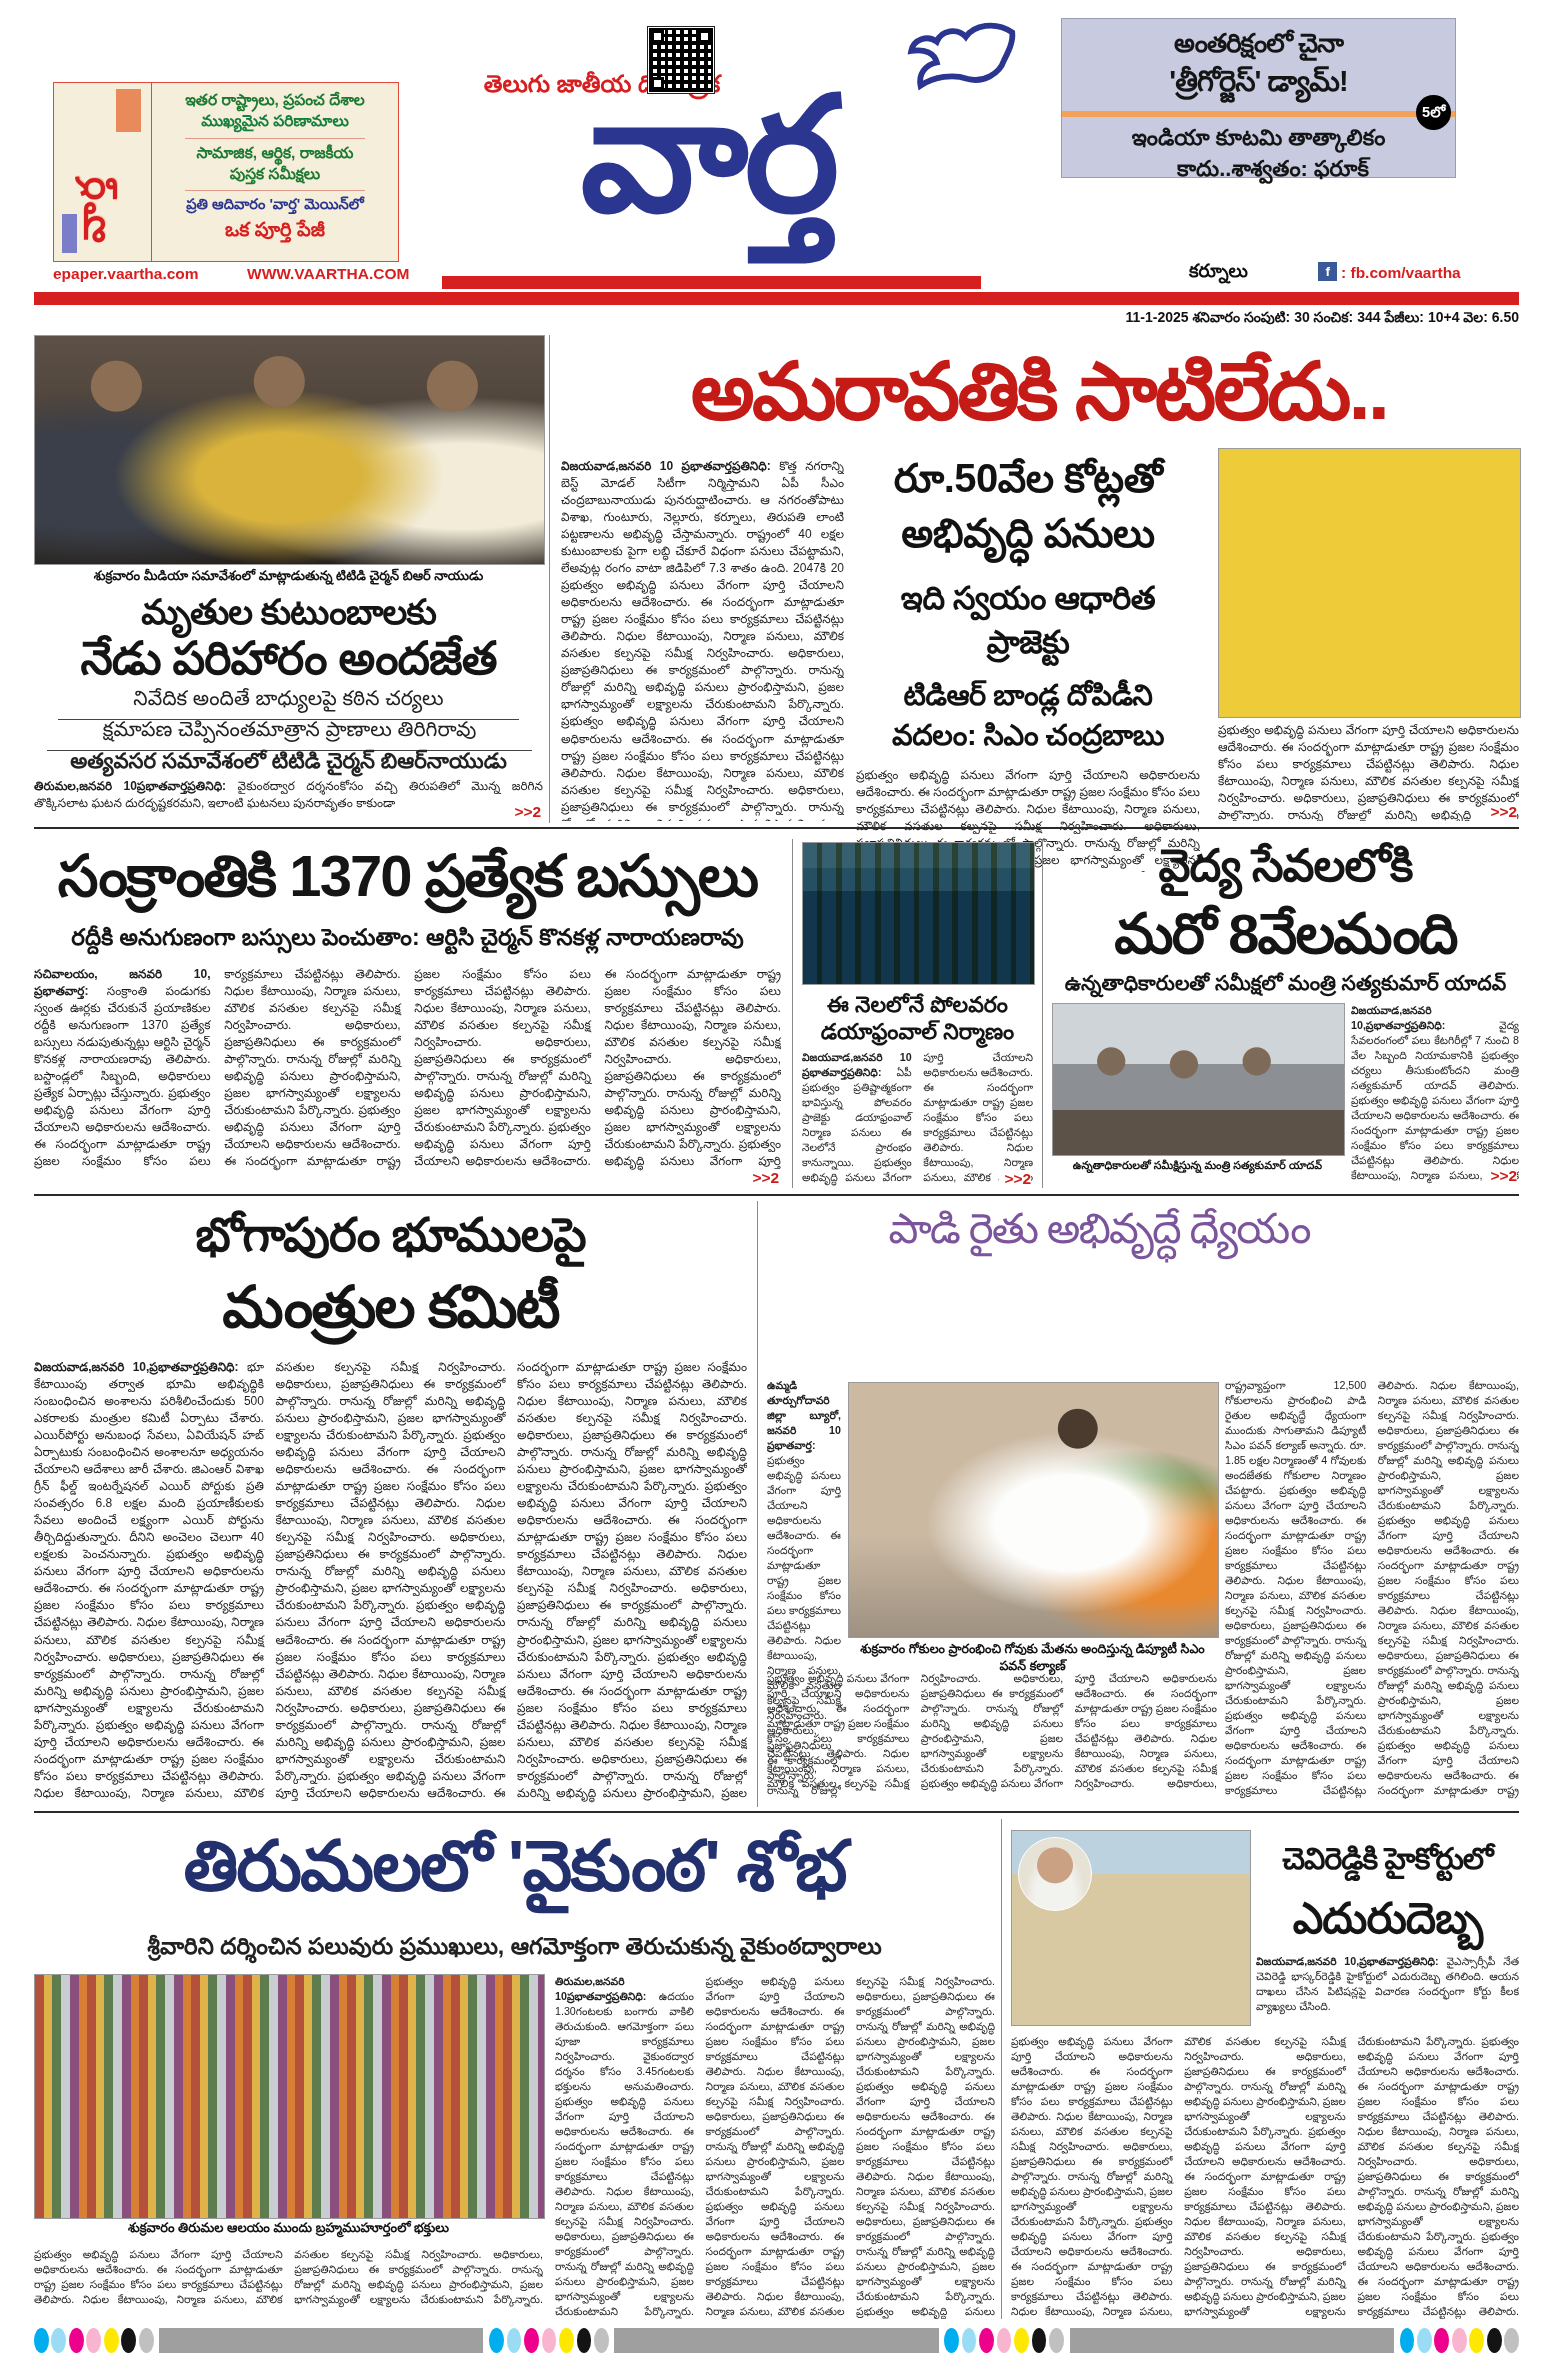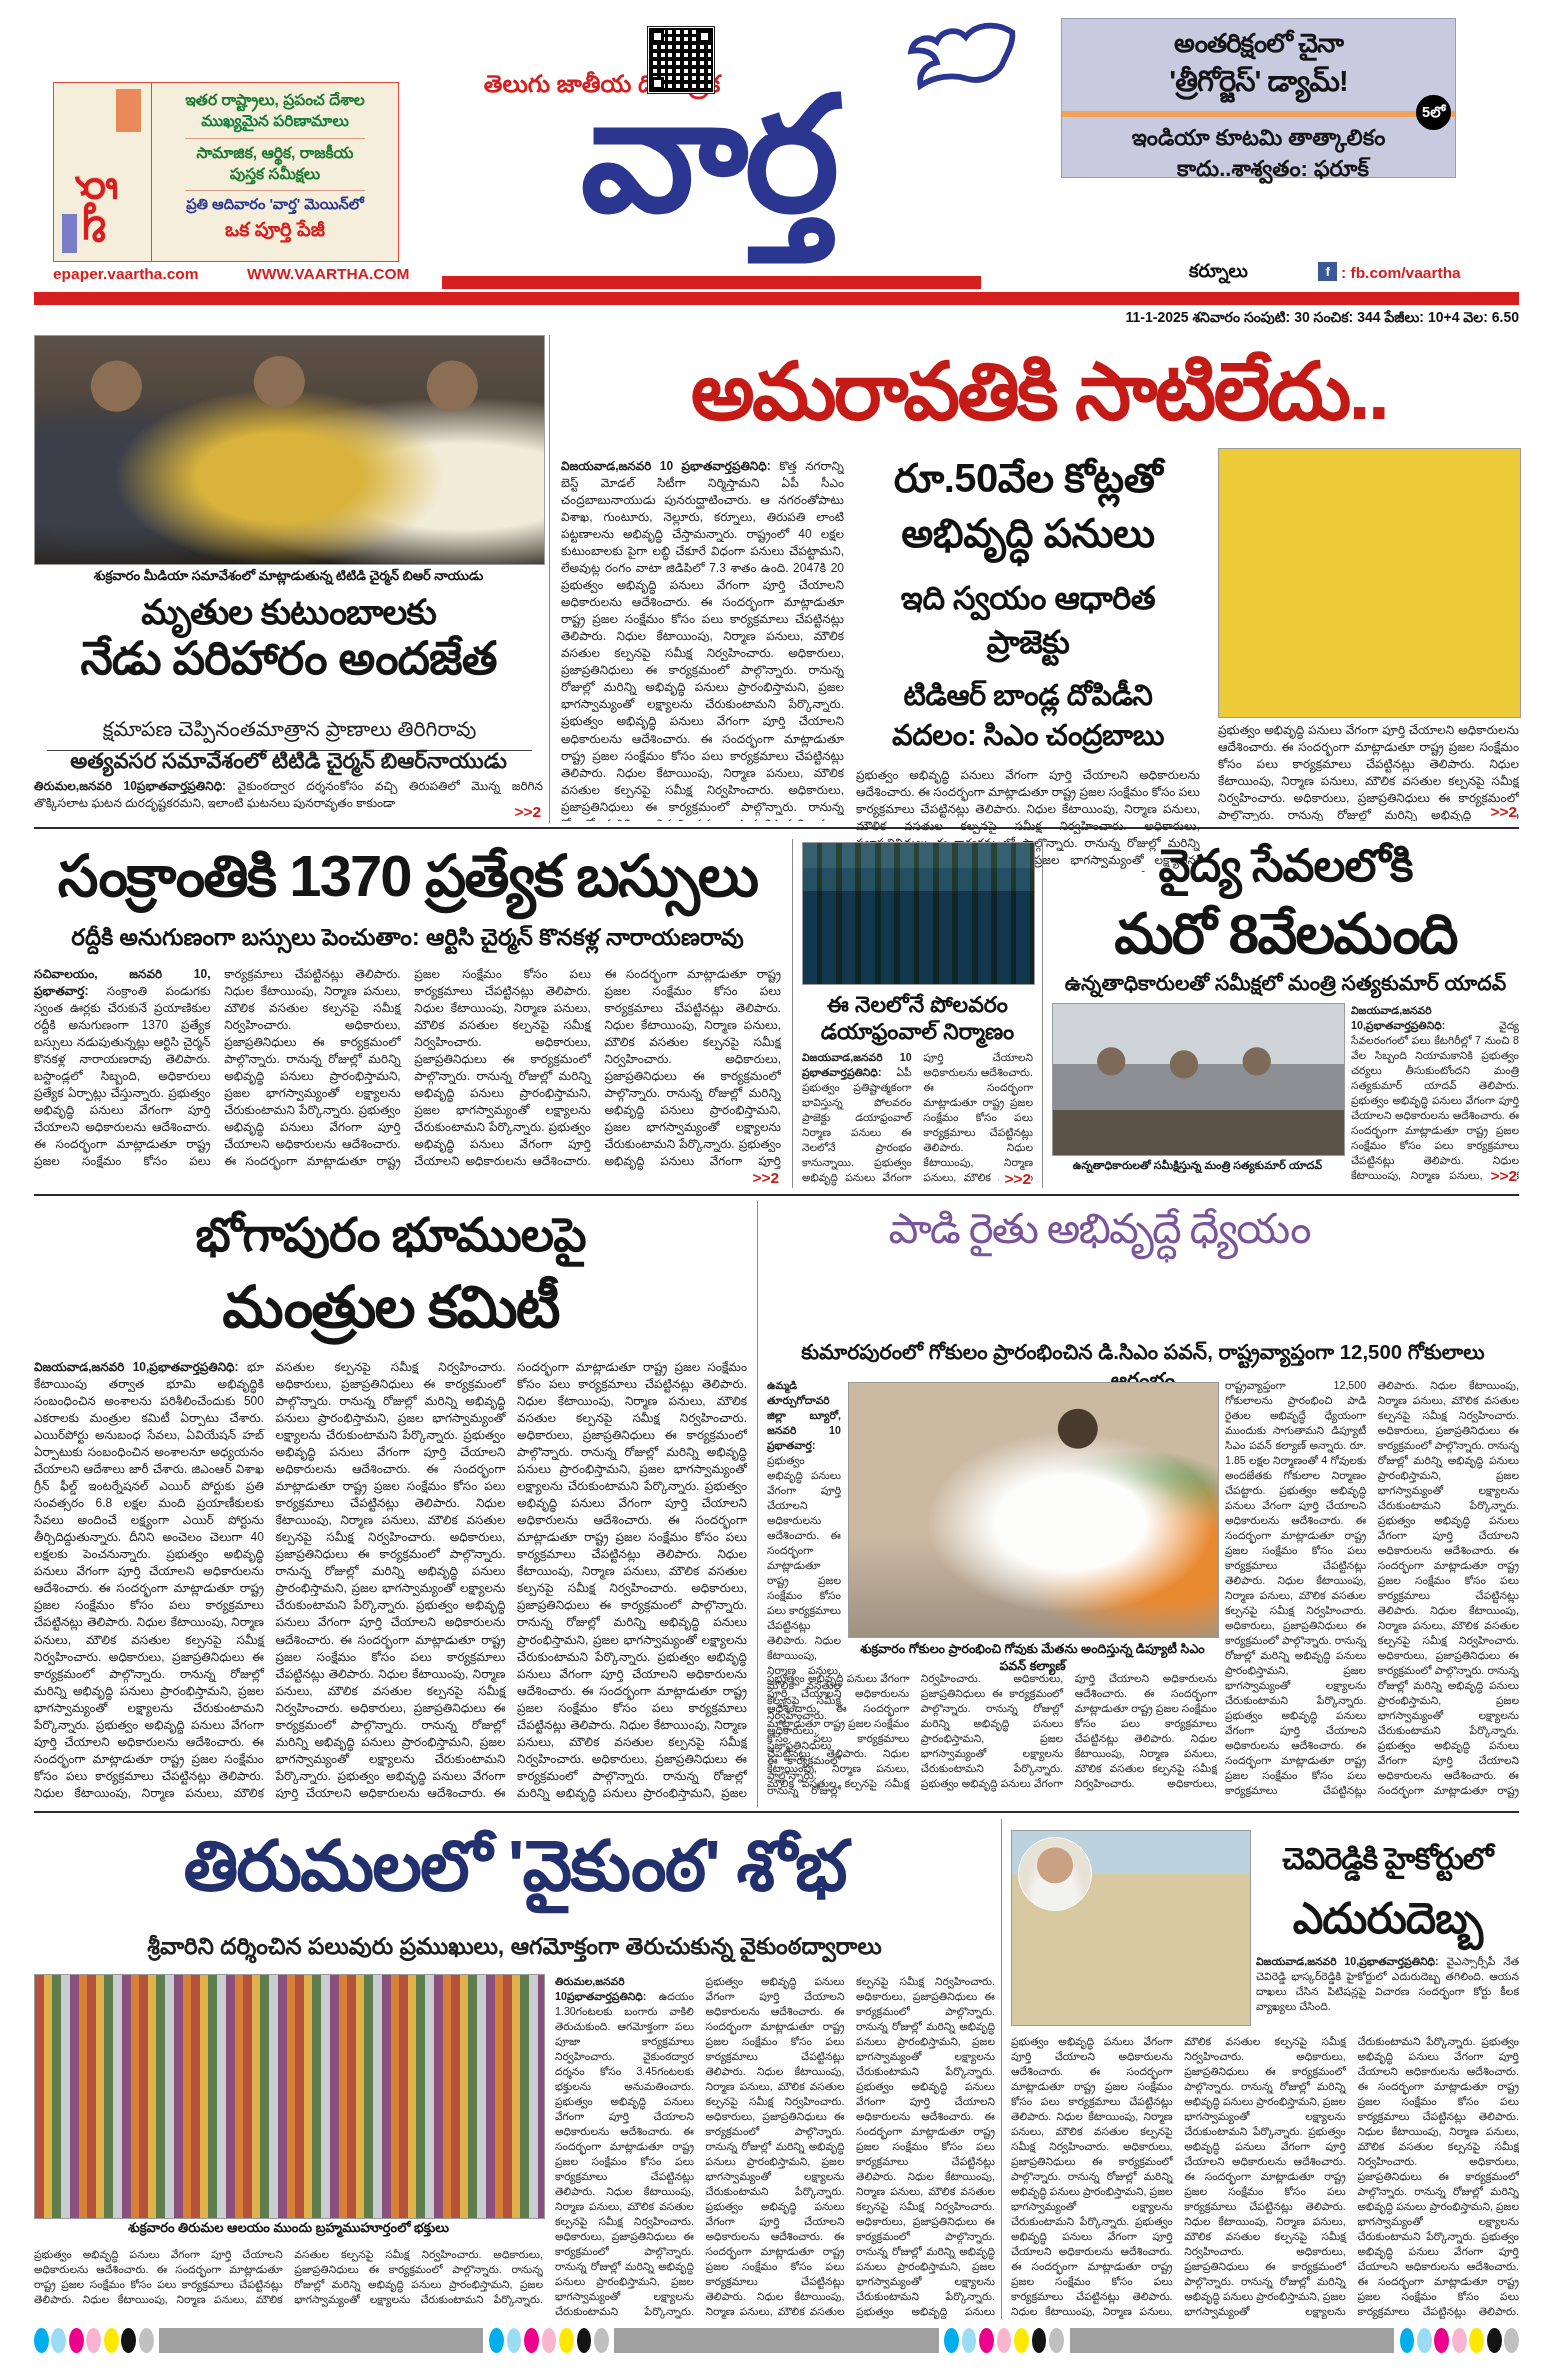--- a/index.html
+++ b/index.html
@@ -89,20 +89,21 @@
        radial-gradient(circle at 48% 20%, #8c6e55 0 25px, transparent 26px),
        radial-gradient(circle at 82% 22%, #8c6e55 0 25px, transparent 26px),
        radial-gradient(ellipse at 48% 62%, #d9b33c 0 22%, transparent 44%),
        radial-gradient(ellipse at 84% 66%, #f2ecd9 0 20%, transparent 42%),
        radial-gradient(ellipse at 14% 64%, #3a3f4a 0 22%, transparent 44%),
        linear-gradient(180deg,#5d5147 0%,#463c33 55%,#26211c 100%);"></div>
   <div class="abs caption" style="left:34px;top:568px;width:509px;">శుక్రవారం మీడియా సమావేశంలో మాట్లాడుతున్న టిటిడి చైర్మన్ బిఆర్ నాయుడు</div>
 
   <div class="abs ctr" style="left:34px;top:592px;width:509px;font-weight:bold;font-size:35px;letter-spacing:-1px;">మృతుల కుటుంబాలకు</div>
   <div class="abs ctr" style="left:34px;top:631px;width:509px;font-weight:bold;font-size:46px;letter-spacing:-1px;">నేడు పరిహారం అందజేత</div>
+  <div class="abs ctr subline" style="left:58px;top:687px;width:461px;font-size:20.4px;color:#222;">నివేదిక అందితే బాధ్యులపై కఠిన చర్యలు</div>
   <div class="abs ctr subline" style="left:47px;top:718px;width:485px;font-size:20.4px;color:#222;">క్షమాపణ చెప్పినంతమాత్రాన ప్రాణాలు తిరిగిరావు</div>
   <div class="abs ctr" style="left:34px;top:749px;width:509px;font-size:21.3px;font-weight:bold;color:#222;">అత్యవసర సమావేశంలో టిటిడి చైర్మన్ బిఆర్‌నాయుడు</div>
   <div class="abs" style="left:34px;top:778px;width:509px;height:43px;position:absolute;">
     <p class="body-text" style="margin:0;height:43px;">
       <b>తిరుమల,జనవరి 10ప్రభాతవార్తప్రతినిధి:</b> <span>వైకుంఠద్వార దర్శనంకోసం వచ్చి తిరుపతిలో మొన్న జరిగిన తొక్కిసలాట ఘటన దురదృష్టకరమని, ఇలాంటి ఘటనలు పునరావృతం కాకుండా</span>
     </p>
     <span class="more-abs">&gt;&gt;2</span>
   </div>
 
   <div class="abs vrule" style="left:549px;top:335px;height:488px;"></div>
@@ -181,21 +182,20 @@
   <div class="abs ctr" style="left:34px;top:1273px;width:713px;font-weight:800;font-size:58px;letter-spacing:-1.9px;">మంత్రుల కమిటీ</div>
   <div class="abs" style="left:34px;top:1359px;width:713px;height:444px;">
     <div class="body-text cols3" style="height:444px;">
       <p style="margin:0;"><b>విజయవాడ,జనవరి 10,ప్రభాతవార్తప్రతినిధి:</b> <span>భూ కేటాయింపు తర్వాత భూమి అభివృద్ధికి సంబంధించిన అంశాలను పరిశీలించేందుకు 500 ఎకరాలకు మంత్రుల కమిటీ ఏర్పాటు చేశారు. ఎయిర్‌పోర్టు అనుబంధ సేవలు, ఏవియేషన్ హబ్ ఏర్పాటుకు సంబంధించిన అంశాలనూ అధ్యయనం చేయాలని ఆదేశాలు జారీ చేశారు. జిఎంఆర్ విశాఖ గ్రీన్ ఫీల్డ్ ఇంటర్నేషనల్ ఎయిర్ పోర్టుకు ప్రతి సంవత్సరం 6.8 లక్షల మంది ప్రయాణీకులకు సేవలు అందించే లక్ష్యంగా ఎయిర్ పోర్టును తీర్చిదిద్దుతున్నారు. దీనిని అంచెలం చెలుగా 40 లక్షలకు పెంచనున్నారు.</span> <span>ప్రభుత్వం అభివృద్ధి పనులు వేగంగా పూర్తి చేయాలని అధికారులను ఆదేశించారు. ఈ సందర్భంగా మాట్లాడుతూ రాష్ట్ర ప్రజల సంక్షేమం కోసం పలు కార్యక్రమాలు చేపట్టినట్లు తెలిపారు. నిధుల కేటాయింపు, నిర్మాణ పనులు, మౌలిక వసతుల కల్పనపై సమీక్ష నిర్వహించారు. అధికారులు, ప్రజాప్రతినిధులు ఈ కార్యక్రమంలో పాల్గొన్నారు. రానున్న రోజుల్లో మరిన్ని అభివృద్ధి పనులు ప్రారంభిస్తామని, ప్రజల భాగస్వామ్యంతో లక్ష్యాలను చేరుకుంటామని పేర్కొన్నారు. ప్రభుత్వం అభివృద్ధి పనులు వేగంగా పూర్తి చేయాలని అధికారులను ఆదేశించారు. ఈ సందర్భంగా మాట్లాడుతూ రాష్ట్ర ప్రజల సంక్షేమం కోసం పలు కార్యక్రమాలు చేపట్టినట్లు తెలిపారు. నిధుల కేటాయింపు, నిర్మాణ పనులు, మౌలిక వసతుల కల్పనపై సమీక్ష నిర్వహించారు. అధికారులు, ప్రజాప్రతినిధులు ఈ కార్యక్రమంలో పాల్గొన్నారు. రానున్న రోజుల్లో మరిన్ని అభివృద్ధి పనులు ప్రారంభిస్తామని, ప్రజల భాగస్వామ్యంతో లక్ష్యాలను చేరుకుంటామని పేర్కొన్నారు. ప్రభుత్వం అభివృద్ధి పనులు వేగంగా పూర్తి చేయాలని అధికారులను ఆదేశించారు. ఈ సందర్భంగా మాట్లాడుతూ రాష్ట్ర ప్రజల సంక్షేమం కోసం పలు కార్యక్రమాలు చేపట్టినట్లు తెలిపారు. నిధుల కేటాయింపు, నిర్మాణ పనులు, మౌలిక వసతుల కల్పనపై సమీక్ష నిర్వహించారు. అధికారులు, ప్రజాప్రతినిధులు ఈ కార్యక్రమంలో పాల్గొన్నారు. రానున్న రోజుల్లో మరిన్ని అభివృద్ధి పనులు ప్రారంభిస్తామని, ప్రజల భాగస్వామ్యంతో లక్ష్యాలను చేరుకుంటామని పేర్కొన్నారు. ప్రభుత్వం అభివృద్ధి పనులు వేగంగా పూర్తి చేయాలని అధికారులను ఆదేశించారు. ఈ సందర్భంగా మాట్లాడుతూ రాష్ట్ర ప్రజల సంక్షేమం కోసం పలు కార్యక్రమాలు చేపట్టినట్లు తెలిపారు. నిధుల కేటాయింపు, నిర్మాణ పనులు, మౌలిక వసతుల కల్పనపై సమీక్ష నిర్వహించారు. అధికారులు, ప్రజాప్రతినిధులు ఈ కార్యక్రమంలో పాల్గొన్నారు. రానున్న రోజుల్లో మరిన్ని అభివృద్ధి పనులు ప్రారంభిస్తామని, ప్రజల భాగస్వామ్యంతో లక్ష్యాలను చేరుకుంటామని పేర్కొన్నారు. ప్రభుత్వం అభివృద్ధి పనులు వేగంగా పూర్తి చేయాలని అధికారులను ఆదేశించారు. ఈ సందర్భంగా మాట్లాడుతూ రాష్ట్ర ప్రజల సంక్షేమం కోసం పలు కార్యక్రమాలు చేపట్టినట్లు తెలిపారు. నిధుల కేటాయింపు, నిర్మాణ పనులు, మౌలిక వసతుల కల్పనపై సమీక్ష నిర్వహించారు. అధికారులు, ప్రజాప్రతినిధులు ఈ కార్యక్రమంలో పాల్గొన్నారు. రానున్న రోజుల్లో మరిన్ని అభివృద్ధి పనులు ప్రారంభిస్తామని, ప్రజల భాగస్వామ్యంతో లక్ష్యాలను చేరుకుంటామని పేర్కొన్నారు. ప్రభుత్వం అభివృద్ధి పనులు వేగంగా పూర్తి చేయాలని అధికారులను ఆదేశించారు. ఈ సందర్భంగా మాట్లాడుతూ రాష్ట్ర ప్రజల సంక్షేమం కోసం పలు కార్యక్రమాలు చేపట్టినట్లు తెలిపారు. నిధుల కేటాయింపు, నిర్మాణ పనులు, మౌలిక వసతుల కల్పనపై సమీక్ష నిర్వహించారు. అధికారులు, ప్రజాప్రతినిధులు ఈ కార్యక్రమంలో పాల్గొన్నారు. రానున్న రోజుల్లో మరిన్ని అభివృద్ధి పనులు ప్రారంభిస్తామని, ప్రజల భాగస్వామ్యంతో లక్ష్యాలను చేరుకుంటామని పేర్కొన్నారు. ప్రభుత్వం అభివృద్ధి పనులు వేగంగా పూర్తి చేయాలని అధికారులను ఆదేశించారు. ఈ సందర్భంగా మాట్లాడుతూ రాష్ట్ర ప్రజల సంక్షేమం కోసం పలు కార్యక్రమాలు చేపట్టినట్లు తెలిపారు. నిధుల కేటాయింపు, నిర్మాణ పనులు, మౌలిక వసతుల కల్పనపై సమీక్ష నిర్వహించారు. అధికారులు, ప్రజాప్రతినిధులు ఈ కార్యక్రమంలో పాల్గొన్నారు. రానున్న రోజుల్లో మరిన్ని అభివృద్ధి పనులు ప్రారంభిస్తామని, ప్రజల భాగస్వామ్యంతో లక్ష్యాలను చేరుకుంటామని పేర్కొన్నారు. ప్రభుత్వం అభివృద్ధి పనులు వేగంగా పూర్తి చేయాలని అధికారులను ఆదేశించారు. ఈ సందర్భంగా మాట్లాడుతూ రాష్ట్ర ప్రజల సంక్షేమం కోసం పలు కార్యక్రమాలు చేపట్టినట్లు తెలిపారు. నిధుల కేటాయింపు, నిర్మాణ పనులు, మౌలిక వసతుల కల్పనపై సమీక్ష నిర్వహించారు. అధికారులు, ప్రజాప్రతినిధులు ఈ కార్యక్రమంలో పాల్గొన్నారు. రానున్న రోజుల్లో మరిన్ని అభివృద్ధి పనులు ప్రారంభిస్తామని, ప్రజల భాగస్వామ్యంతో లక్ష్యాలను చేరుకుంటామని పేర్కొన్నారు. ప్రభుత్వం అభివృద్ధి పనులు వేగంగా పూర్తి చేయాలని అధికారులను ఆదేశించారు. ఈ సందర్భంగా మాట్లాడుతూ రాష్ట్ర ప్రజల సంక్షేమం కోసం పలు కార్యక్రమాలు చేపట్టినట్లు తెలిపారు. నిధుల కేటాయింపు, నిర్మాణ పనులు, మౌలిక వసతుల కల్పనపై సమీక్ష నిర్వహించారు. అధికారులు, ప్రజాప్రతినిధులు ఈ కార్యక్రమంలో పాల్గొన్నారు. రానున్న రోజుల్లో మరిన్ని అభివృద్ధి పనులు ప్రారంభిస్తామని, ప్రజల భాగస్వామ్యంతో లక్ష్యాలను చేరుకుంటామని పేర్కొన్నారు.</span></p>
     </div>
   </div>
 
   <div class="abs vrule" style="left:757px;top:1201px;height:606px;"></div>
 
   <div class="abs ctr" style="left:723px;top:1205px;width:752px;font-weight:400;font-size:42px;color:#7b549c;letter-spacing:-1.9px;">పాడి రైతు అభివృద్ధే ధ్యేయం</div>
-  <div class="abs ctr" style="left:767px;top:1341px;width:752px;font-size:20.4px;font-weight:bold;">కుమారపురంలో గోకులం ప్రారంభించిన డి.సిఎం పవన్, రాష్ట్రవ్యాప్తంగా 12,500 గోకులాలు ఆరంభం</div>
   <div class="abs" style="left:767px;top:1378px;width:74px;height:422px;">
     <p class="body-sm" style="margin:0;height:422px;"><b>ఉమ్మడి తూర్పుగోదావరి జిల్లా బ్యూరో, జనవరి 10 ప్రభాతవార్త:</b> <span>ప్రభుత్వం అభివృద్ధి పనులు వేగంగా పూర్తి చేయాలని అధికారులను ఆదేశించారు. ఈ సందర్భంగా మాట్లాడుతూ రాష్ట్ర ప్రజల సంక్షేమం కోసం పలు కార్యక్రమాలు చేపట్టినట్లు తెలిపారు. నిధుల కేటాయింపు, నిర్మాణ పనులు, మౌలిక వసతుల కల్పనపై సమీక్ష నిర్వహించారు. అధికారులు, ప్రజాప్రతినిధులు ఈ కార్యక్రమంలో పాల్గొన్నారు. రానున్న రోజుల్లో మరిన్ని అభివృద్ధి పనులు ప్రారంభిస్తామని, ప్రజల భాగస్వామ్యంతో లక్ష్యాలను చేరుకుంటామని పేర్కొన్నారు. ప్రభుత్వం అభివృద్ధి పనులు వేగంగా పూర్తి చేయాలని అధికారులను ఆదేశించారు. ఈ సందర్భంగా మాట్లాడుతూ రాష్ట్ర ప్రజల సంక్షేమం కోసం పలు కార్యక్రమాలు చేపట్టినట్లు తెలిపారు. నిధుల కేటాయింపు, నిర్మాణ పనులు, మౌలిక వసతుల కల్పనపై సమీక్ష నిర్వహించారు. అధికారులు, ప్రజాప్రతినిధులు ఈ కార్యక్రమంలో పాల్గొన్నారు. రానున్న రోజుల్లో మరిన్ని అభివృద్ధి పనులు ప్రారంభిస్తామని, ప్రజల భాగస్వామ్యంతో లక్ష్యాలను చేరుకుంటామని పేర్కొన్నారు. ప్రభుత్వం అభివృద్ధి పనులు వేగంగా పూర్తి చేయాలని అధికారులను ఆదేశించారు. ఈ సందర్భంగా మాట్లాడుతూ రాష్ట్ర ప్రజల సంక్షేమం కోసం పలు కార్యక్రమాలు చేపట్టినట్లు తెలిపారు. నిధుల కేటాయింపు, నిర్మాణ పనులు, మౌలిక వసతుల కల్పనపై సమీక్ష నిర్వహించారు. అధికారులు, ప్రజాప్రతినిధులు ఈ కార్యక్రమంలో పాల్గొన్నారు. రానున్న రోజుల్లో మరిన్ని అభివృద్ధి పనులు ప్రారంభిస్తామని, ప్రజల భాగస్వామ్యంతో లక్ష్యాలను చేరుకుంటామని పేర్కొన్నారు. ప్రభుత్వం అభివృద్ధి పనులు వేగంగా పూర్తి చేయాలని అధికారులను ఆదేశించారు. ఈ సందర్భంగా మాట్లాడుతూ రాష్ట్ర ప్రజల సంక్షేమం కోసం పలు కార్యక్రమాలు చేపట్టినట్లు తెలిపారు. నిధుల కేటాయింపు, నిర్మాణ పనులు, మౌలిక వసతుల కల్పనపై సమీక్ష నిర్వహించారు. అధికారులు, ప్రజాప్రతినిధులు ఈ కార్యక్రమంలో పాల్గొన్నారు. రానున్న రోజుల్లో మరిన్ని అభివృద్ధి పనులు ప్రారంభిస్తామని, ప్రజల భాగస్వామ్యంతో లక్ష్యాలను చేరుకుంటామని పేర్కొన్నారు.</span></p>
   </div>
   <div class="abs photo" style="left:848px;top:1382px;width:369px;height:254px;background:
        radial-gradient(circle at 62% 18%, #4b3a2e 0 19.4px, transparent 20.4px),
        radial-gradient(ellipse at 60% 55%, #fdfdfb 0 24%, transparent 46%),
        radial-gradient(ellipse at 86% 70%, #e8882f 0 16%, transparent 34%),
        radial-gradient(ellipse at 78% 46%, #4f8a3b 0 10%, transparent 26%),
        linear-gradient(180deg,#cbb9a2 0 60%,#9e9181 100%);"></div>
   <div class="abs caption" style="left:848px;top:1642px;width:369px;font-size:12.6px;">శుక్రవారం గోకులం ప్రారంభించి గోవుకు మేతను అందిస్తున్న డిప్యూటీ సిఎం పవన్ కల్యాణ్</div>

